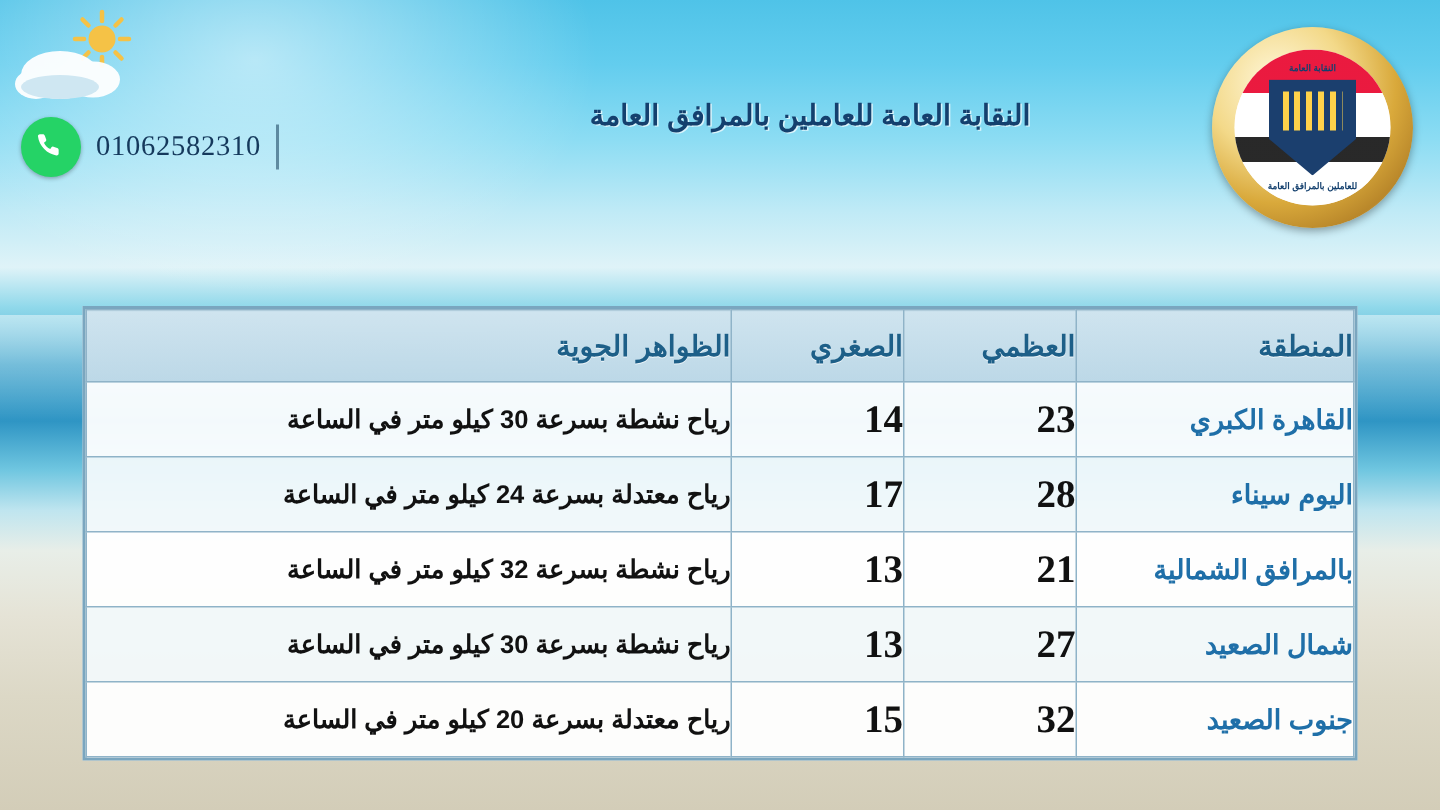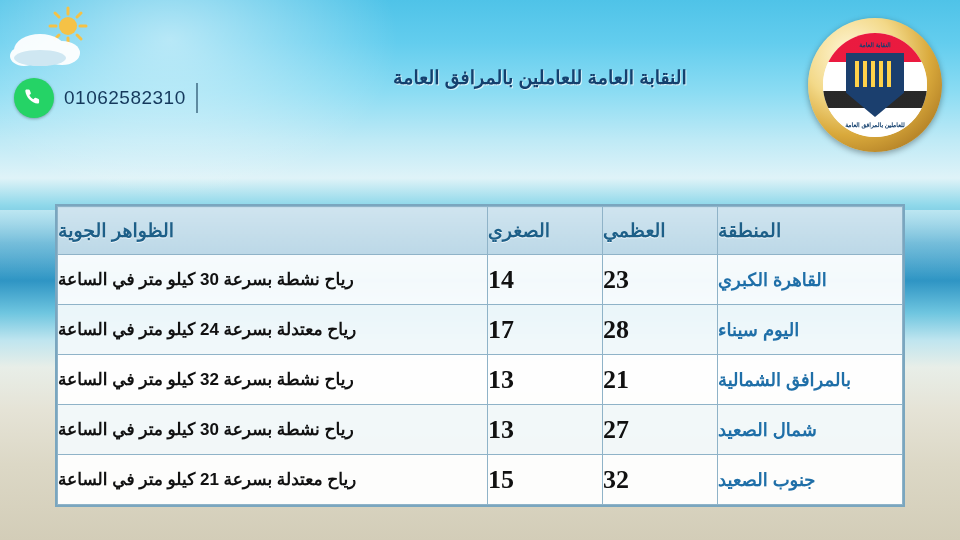--- a/index.html
+++ b/index.html
@@ -66,21 +66,21 @@
     direction: ltr;
   }
   .wa-badge {
     width: 40px; height: 40px;
     border-radius: 50%;
     background: #25D366;
     display: flex; align-items: center; justify-content: center;
     box-shadow: 0 1px 3px rgba(0,0,0,.3);
   }
   .phone-num {
-    font-family: Liberation Sans, sans-serif;
+    font-family: Liberation Serif, serif;
     font-size: 19px;
     color: #15395c;
     letter-spacing: .5px;
   }
   .vline {
     width: 2px; height: 30px;
     background: rgba(20,60,90,.55);
   }
   .site-url {
     font-family: "Liberation Serif", serif;
@@ -187,21 +187,21 @@
     background: rgba(255,255,255,.80);
   }
   table {
     width: 100%;
     border-collapse: collapse;
     table-layout: fixed;
   }
   th, td {
     border: 1px solid #8fb3c8;
     height: 50px;
-    text-align: left;
+    text-align: right;
     vertical-align: middle;
   }
   thead th {
     background: linear-gradient(to bottom, #cfe4ef, #bcd8e7);
     color: #1d5f88;
     font-weight: bold;
     font-size: 19px;
     height: 48px;
     text-shadow: 0 1px 0 rgba(255,255,255,.7);
   }
@@ -328,19 +328,19 @@
         <tr>
           <td class="region">شمال الصعيد</td>
           <td class="num">27</td>
           <td class="num">13</td>
           <td class="cond">رياح نشطة بسرعة 30 كيلو متر في الساعة</td>
         </tr>
         <tr>
           <td class="region">جنوب الصعيد</td>
           <td class="num">32</td>
           <td class="num">15</td>
-          <td class="cond">رياح معتدلة بسرعة 21 كيلو متر في الساعة</td>
+          <td class="cond">رياح معتدلة بسرعة 20 كيلو متر في الساعة</td>
         </tr>
       </tbody>
     </table>
   </div>
 
 </div>
 
 </body></html>

